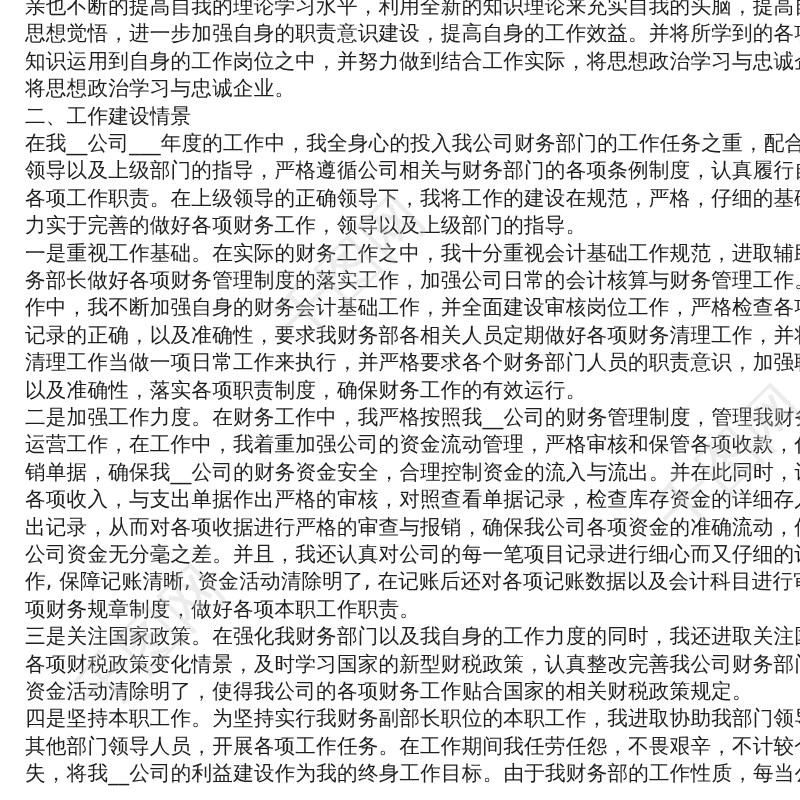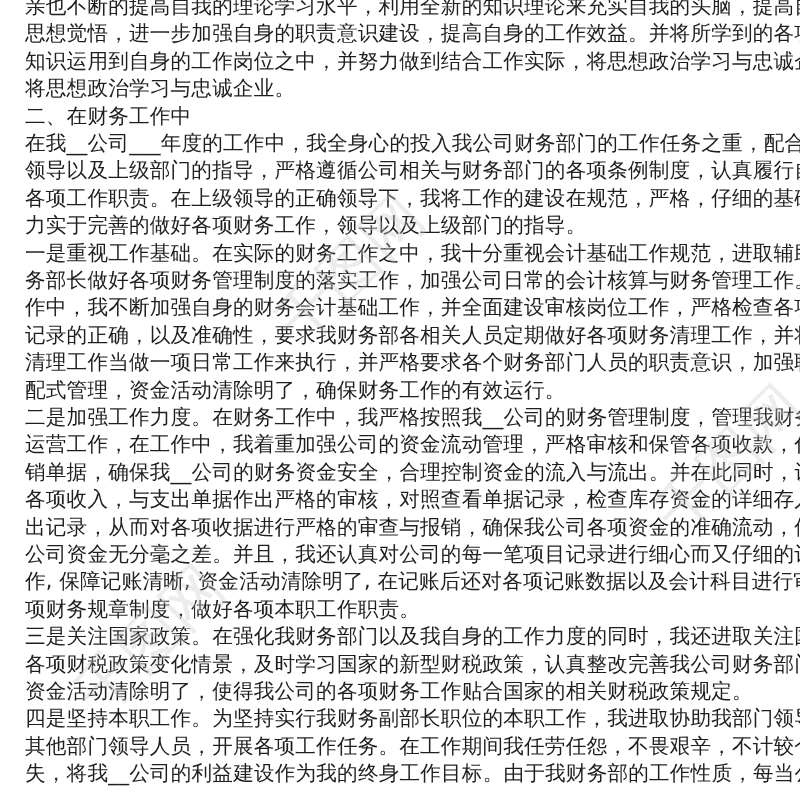--- a/index.html
+++ b/index.html
@@ -21,31 +21,31 @@
   }
 </style>
 </head>
 <body>
 
 <div class="page">
   <div class="line" style="top:0px">亲也不断的提高自我的理论学习水平，利用全新的知识理论来充实自我的头脑，提高自身的</div>
   <div class="line" style="top:27.4px">思想觉悟，进一步加强自身的职责意识建设，提高自身的工作效益。并将所学到的各项理论</div>
   <div class="line" style="top:54.8px">知识运用到自身的工作岗位之中，并努力做到结合工作实际，将思想政治学习与忠诚企业，</div>
   <div class="line" style="top:82.2px">将思想政治学习与忠诚企业。</div>
-  <div class="line" style="top:109.6px">二、在财务工作中</div>
+  <div class="line" style="top:109.6px">二、工作建设情景</div>
   <div class="line" style="top:137px">在我__公司___年度的工作中，我全身心的投入我公司财务部门的工作任务之重，配合各个</div>
   <div class="line" style="top:164.4px">领导以及上级部门的指导，严格遵循公司相关与财务部门的各项条例制度，认真履行自身的</div>
   <div class="line" style="top:191.8px">各项工作职责。在上级领导的正确领导下，我将工作的建设在规范，严格，仔细的基础上，</div>
   <div class="line" style="top:219.2px">力实于完善的做好各项财务工作，领导以及上级部门的指导。</div>
   <div class="line" style="top:246.6px">一是重视工作基础。在实际的财务工作之中，我十分重视会计基础工作规范，进取辅助我财</div>
   <div class="line" style="top:274px">务部长做好各项财务管理制度的落实工作，加强公司日常的会计核算与财务管理工作。在工</div>
   <div class="line" style="top:301.4px">作中，我不断加强自身的财务会计基础工作，并全面建设审核岗位工作，严格检查各项财务</div>
   <div class="line" style="top:328.8px">记录的正确，以及准确性，要求我财务部各相关人员定期做好各项财务清理工作，并将财务</div>
   <div class="line" style="top:356.2px">清理工作当做一项日常工作来执行，并严格要求各个财务部门人员的职责意识，加强职责分</div>
-  <div class="line" style="top:383.6px">配式管理，资金活动清除明了，确保财务工作的有效运行。</div>
+  <div class="line" style="top:383.6px">以及准确性，落实各项职责制度，确保财务工作的有效运行。</div>
   <div class="line" style="top:411px">二是加强工作力度。在财务工作中，我严格按照我__公司的财务管理制度，管理我财务部的</div>
   <div class="line" style="top:438.4px">运营工作，在工作中，我着重加强公司的资金流动管理，严格审核和保管各项收款，付款报</div>
   <div class="line" style="top:465.8px">销单据，确保我__公司的财务资金安全，合理控制资金的流入与流出。并在此同时，认真对</div>
   <div class="line" style="top:493.2px">各项收入，与支出单据作出严格的审核，对照查看单据记录，检查库存资金的详细存入，流</div>
   <div class="line" style="top:520.6px">出记录，从而对各项收据进行严格的审查与报销，确保我公司各项资金的准确流动，保证我</div>
   <div class="line" style="top:548px">公司资金无分毫之差。并且，我还认真对公司的每一笔项目记录进行细心而又仔细的记账工</div>
   <div class="line" style="top:575.4px">作, 保障记账清晰, 资金活动清除明了, 在记账后还对各项记账数据以及会计科目进行审查,</div>
   <div class="line" style="top:602.8px">项财务规章制度，做好各项本职工作职责。</div>
   <div class="line" style="top:630.2px">三是关注国家政策。在强化我财务部门以及我自身的工作力度的同时，我还进取关注国家的</div>
   <div class="line" style="top:657.6px">各项财税政策变化情景，及时学习国家的新型财税政策，认真整改完善我公司财务部门的各</div>

